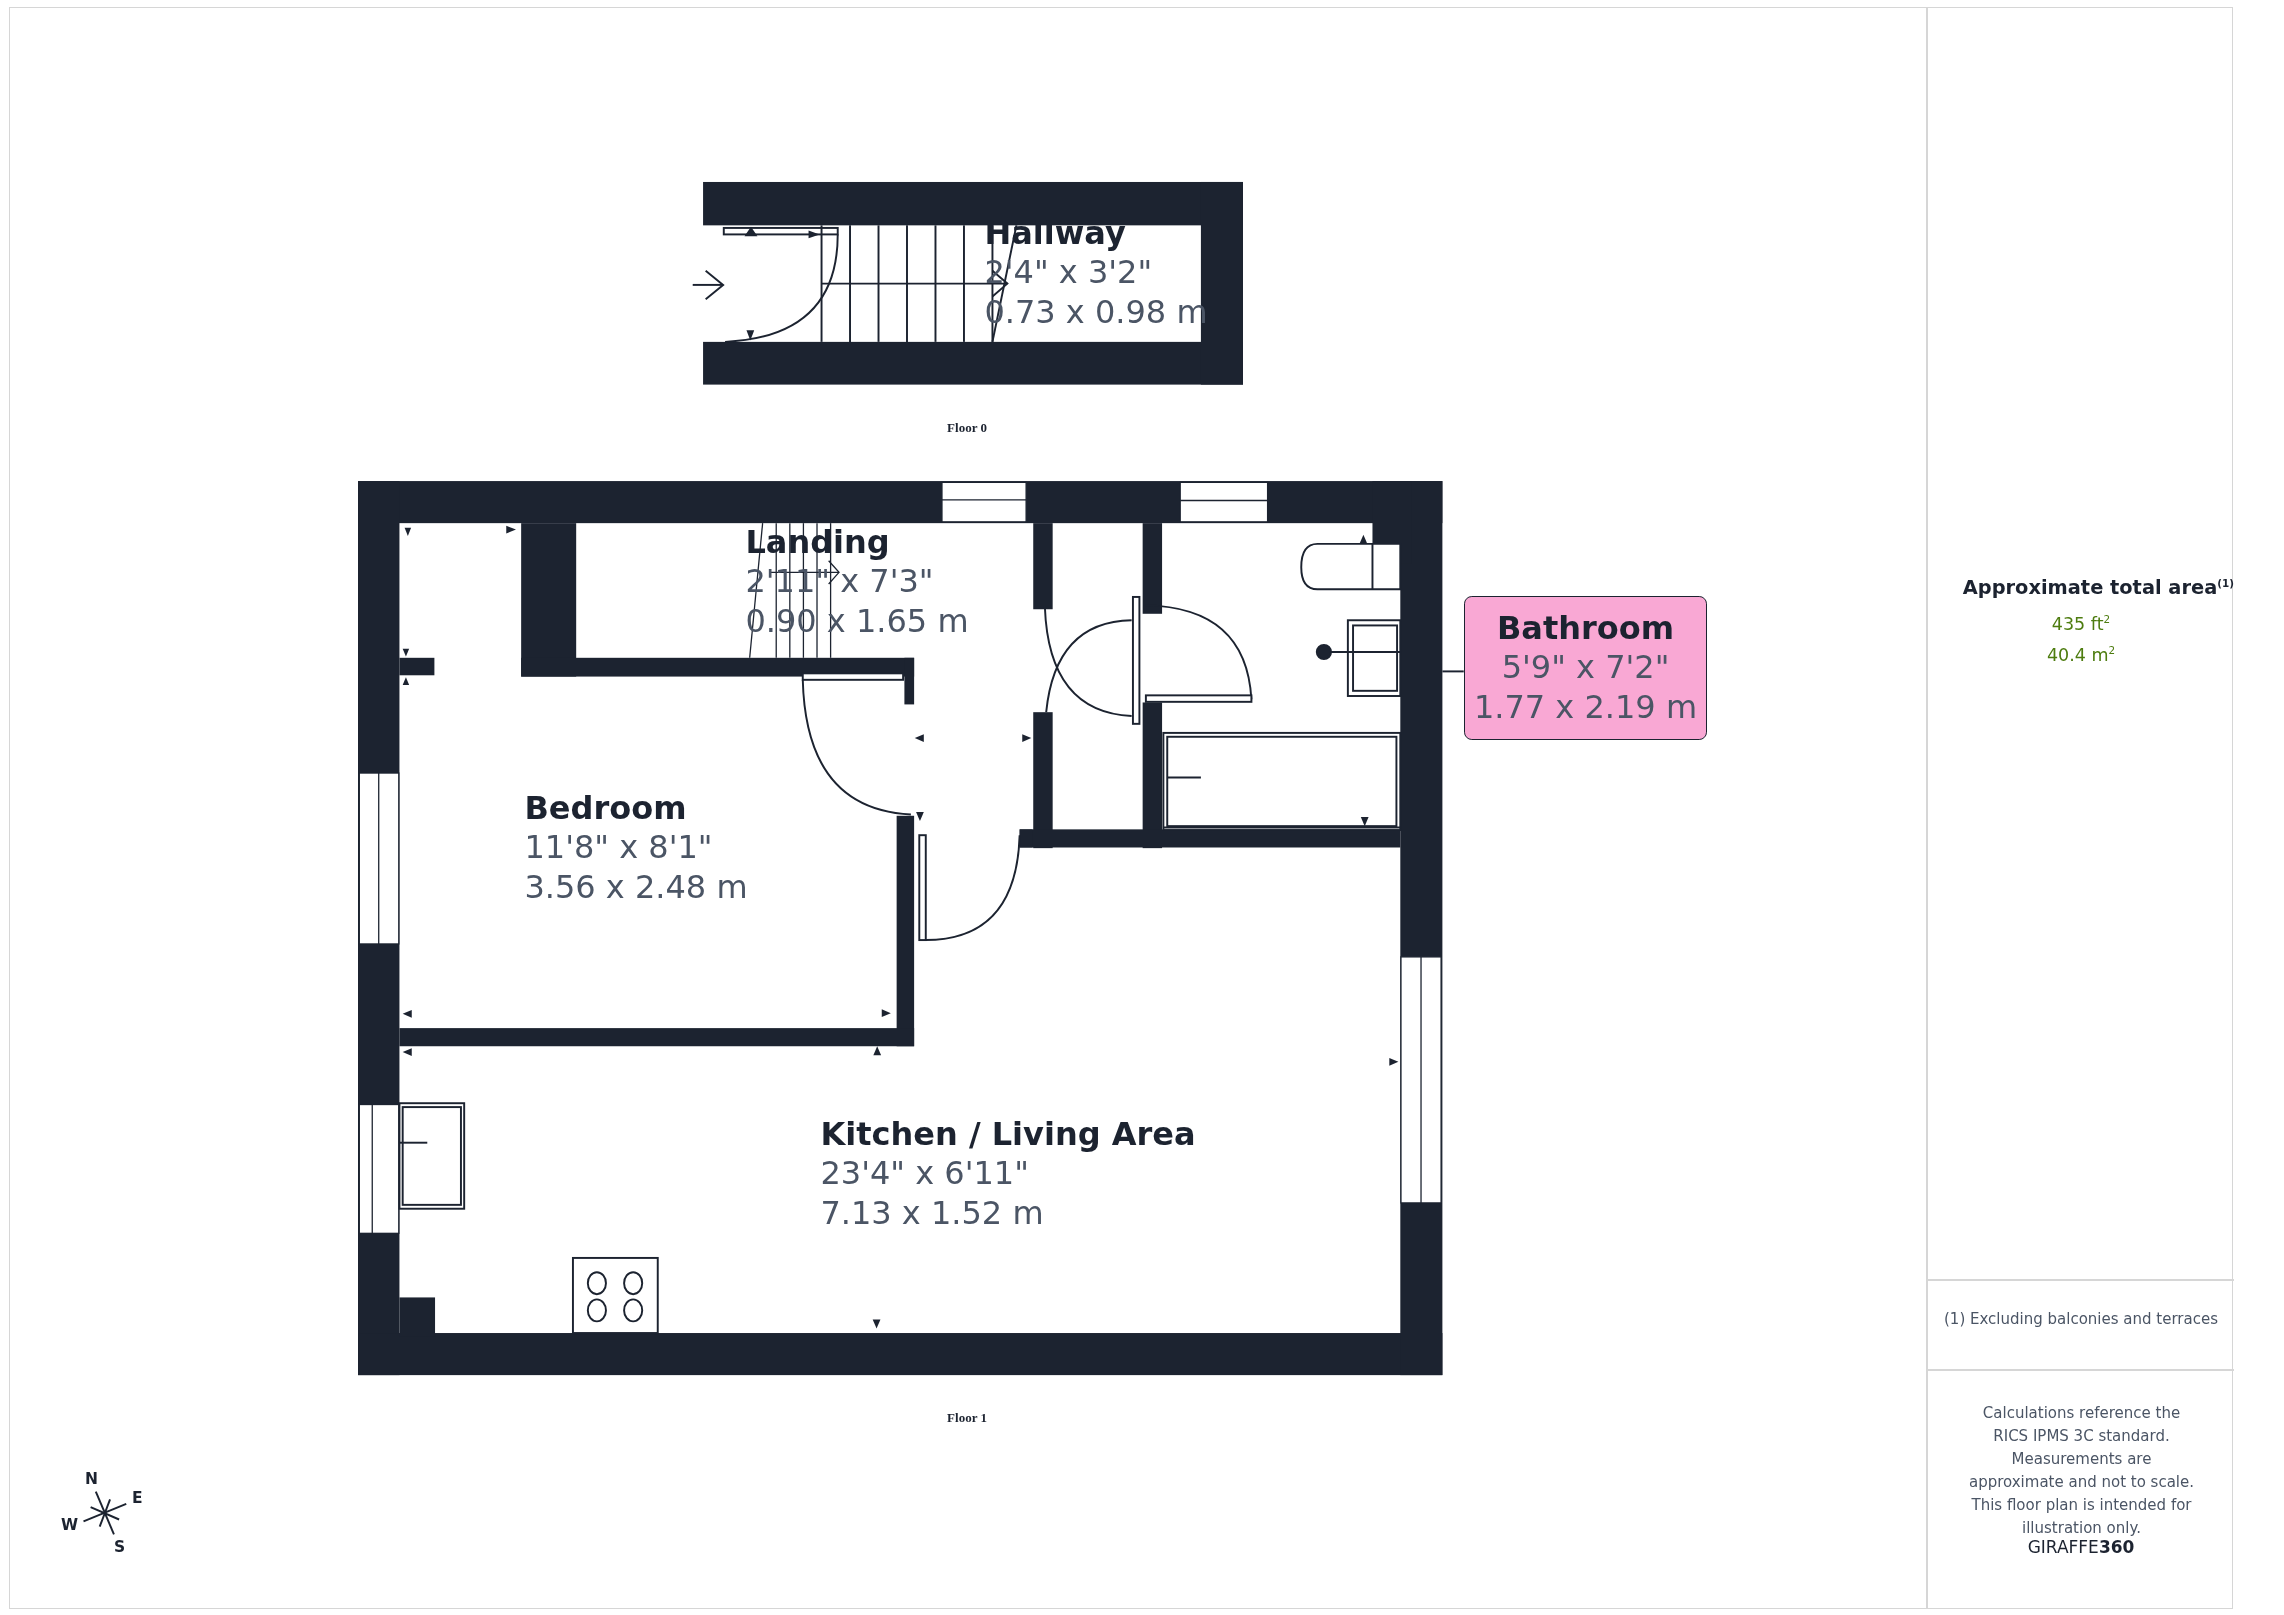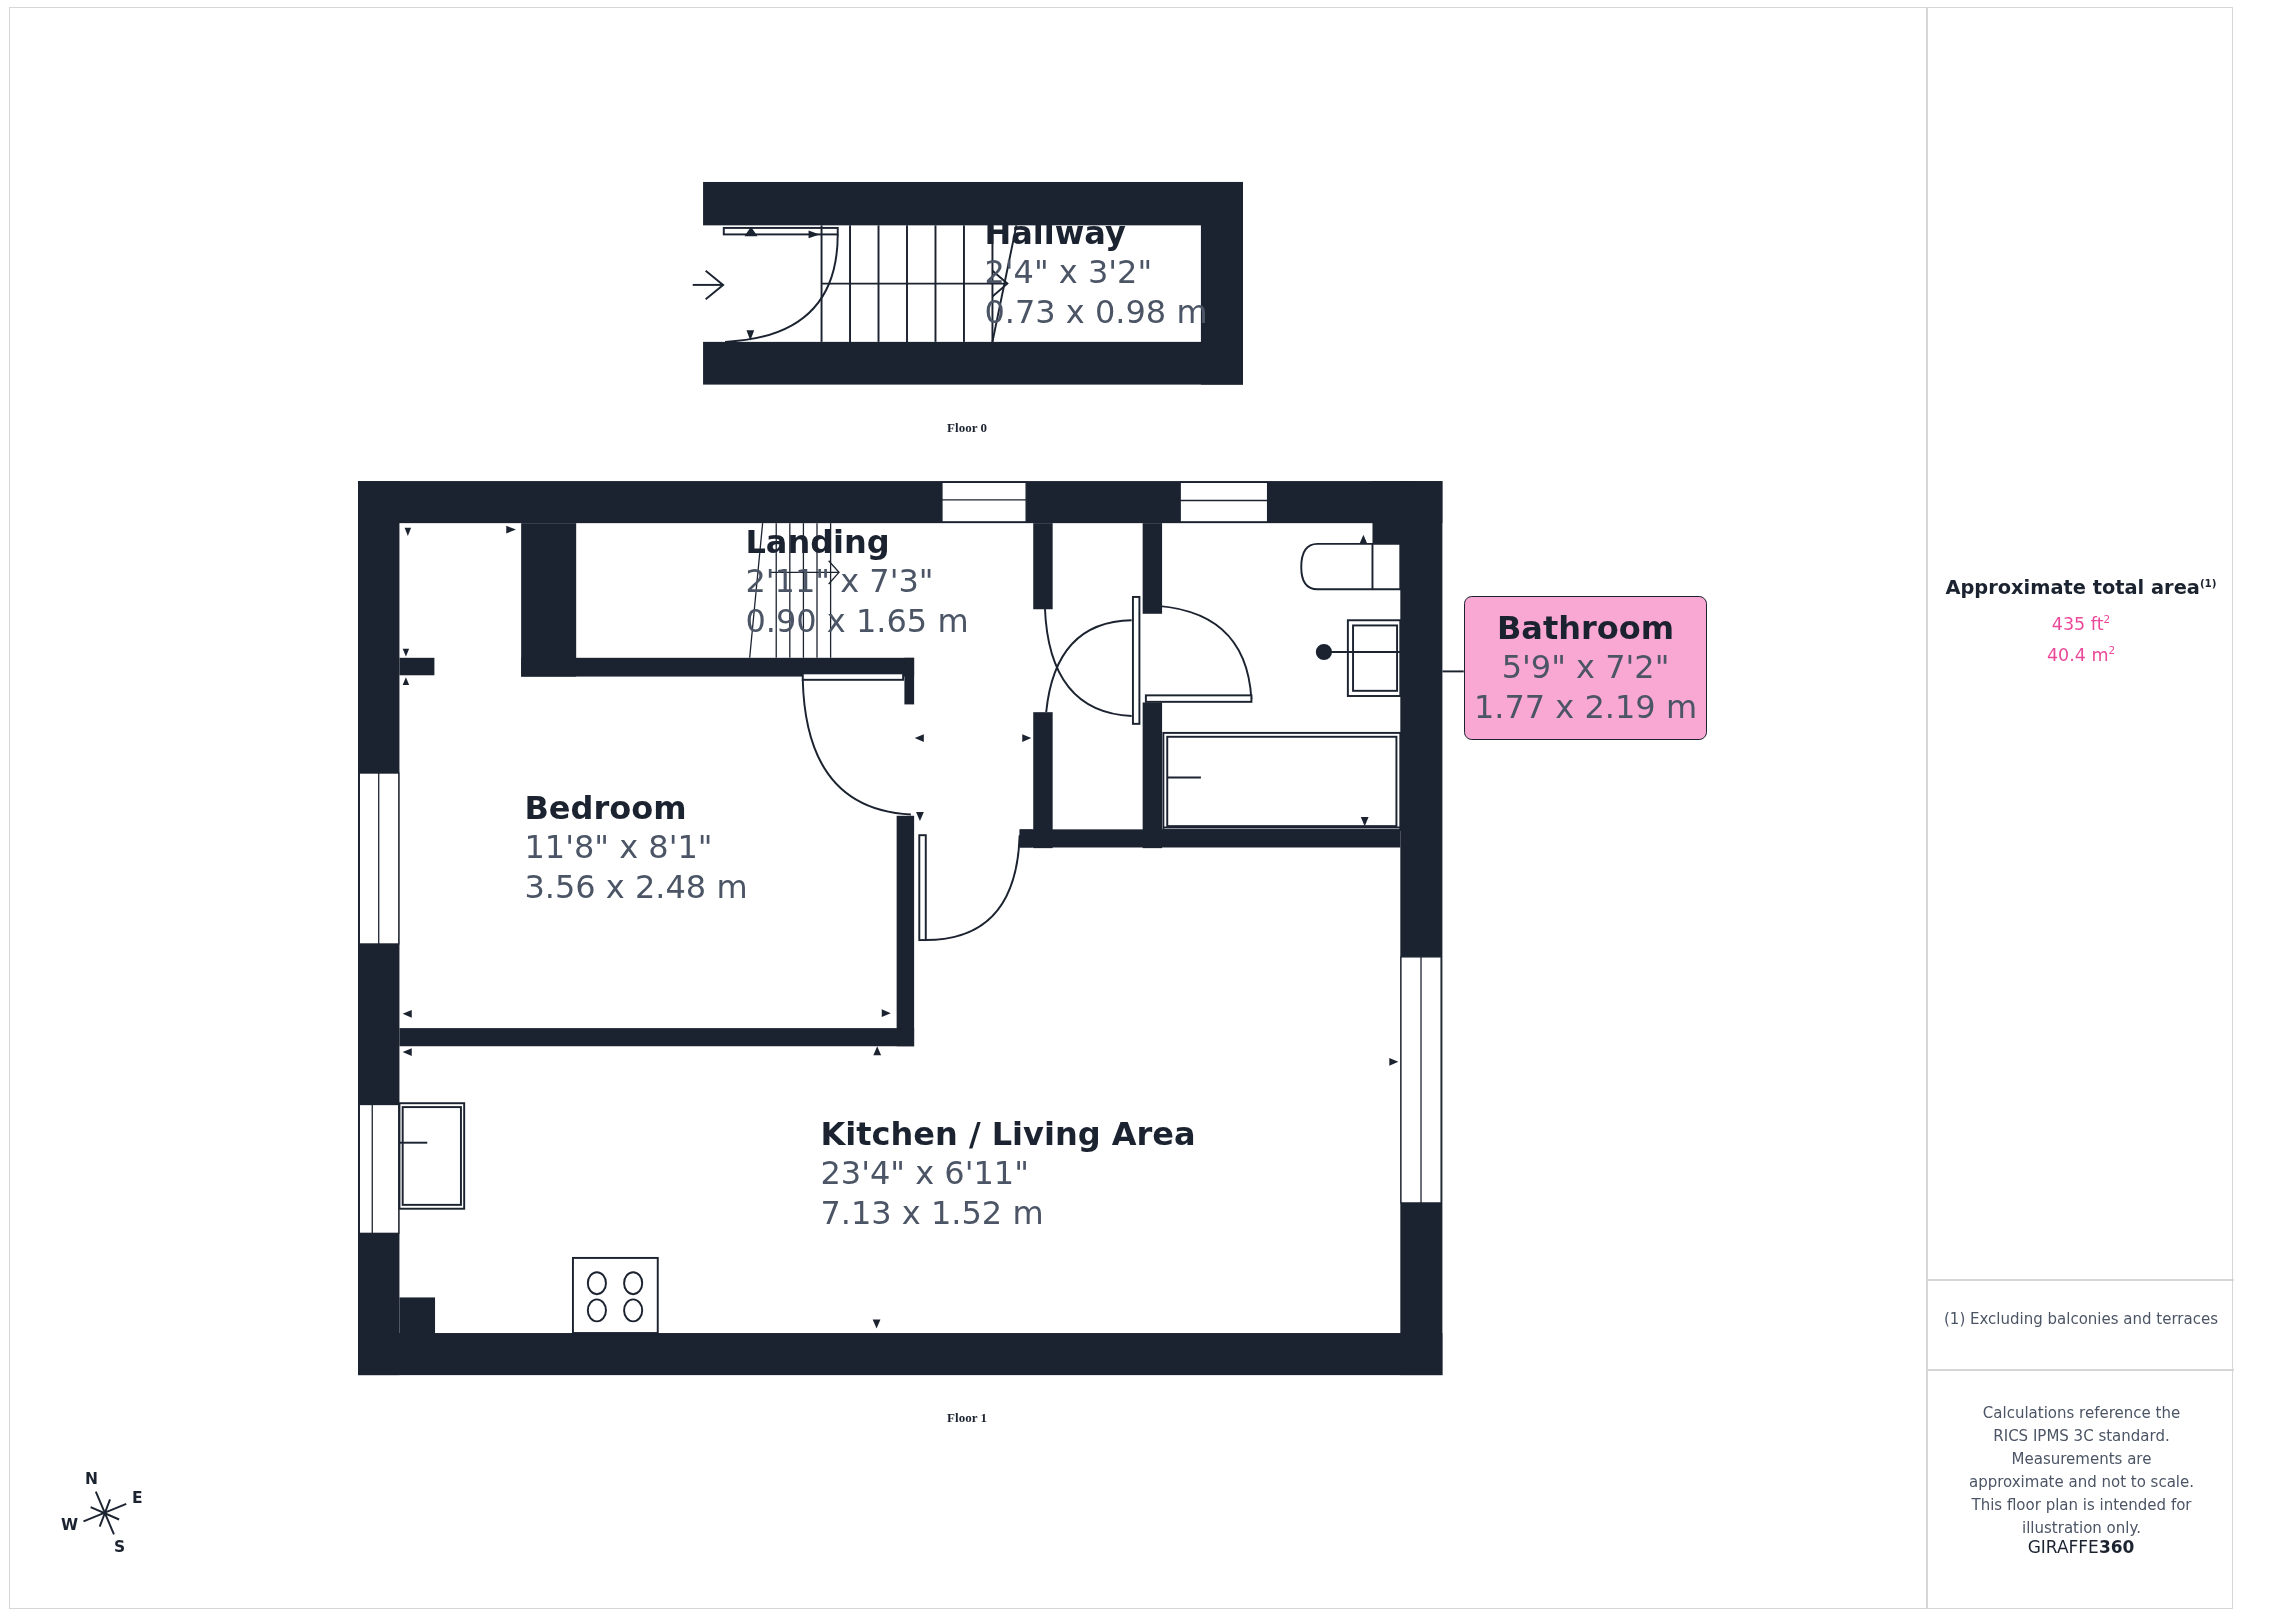--- a/index.html
+++ b/index.html
@@ -13,23 +13,23 @@
   .room-label { position: absolute; transform: translateX(-50%); white-space: nowrap; }
   .room-name { font-family: "DejaVu Sans", sans-serif; font-weight: bold; font-size: 32px; color: #1c2330; letter-spacing: 0px; }
   .room-dim { font-family: "DejaVu Sans", sans-serif; font-size: 32px; color: #4b5565; line-height: 40px; }
   .floor-label { position: absolute; transform: translateX(-50%); font-family: Liberation Serif, serif; font-weight: bold; font-size: 13px; color: #1c2330; }
   .callout { position: absolute; left: 1464px; top: 596px; width: 243px; height: 144px;
              border: 1.9px solid #1c2330; border-radius: 7.8px; box-sizing: border-box; background: #f9a8d4;
              display: flex; flex-direction: column; align-items: center; justify-content: center; }
   .callout .room-name { font-size: 32px; }
   .callout .room-dim { font-size: 32px; }
   .area-block { position: absolute; left: 1928px; top: 576px; width: 306px; text-align: center; }
-  .area-title { font-family: "DejaVu Sans", sans-serif; font-weight: bold; font-size: 19.4px; color: #1c2330; }
+  .area-title { font-family: "DejaVu Sans", sans-serif; font-weight: bold; font-size: 19.4px; color: #1c2330; text-align: right; }
   .area-title sup { font-size: 10.4px; }
-  .area-val { font-family: "DejaVu Sans", sans-serif; font-size: 17.5px; color: #ec4899; margin-top: 14.2px; }
+  .area-val { font-family: "DejaVu Sans", sans-serif; font-size: 17.5px; color: #4d7c0f; margin-top: 14.2px; }
   .area-val + .area-val { margin-top: 10.4px; }
   .area-val sup { font-size: 10.4px; }
   .footnote { position: absolute; left: 1928px; top: 1310px; width: 306px; text-align: center;
               font-family: "DejaVu Sans", sans-serif; font-size: 15px; color: #4b5565; }
   .disclaimer { position: absolute; left: 1965px; top: 1402px; width: 233px; text-align: center;
                 font-family: "DejaVu Sans", sans-serif; font-size: 15px; line-height: 23px; color: #4b5565; }
   .brand { position: absolute; left: 1928px; top: 1537px; width: 306px; text-align: center;
            font-family: "DejaVu Sans", sans-serif; font-size: 17px; color: #1c2330; letter-spacing: 0px; }
   .brand b { font-weight: bold; }
   .compass-letter { position: absolute; font-family: "DejaVu Sans", sans-serif; font-weight: bold; font-size: 15.5px; color: #1c2330; }

